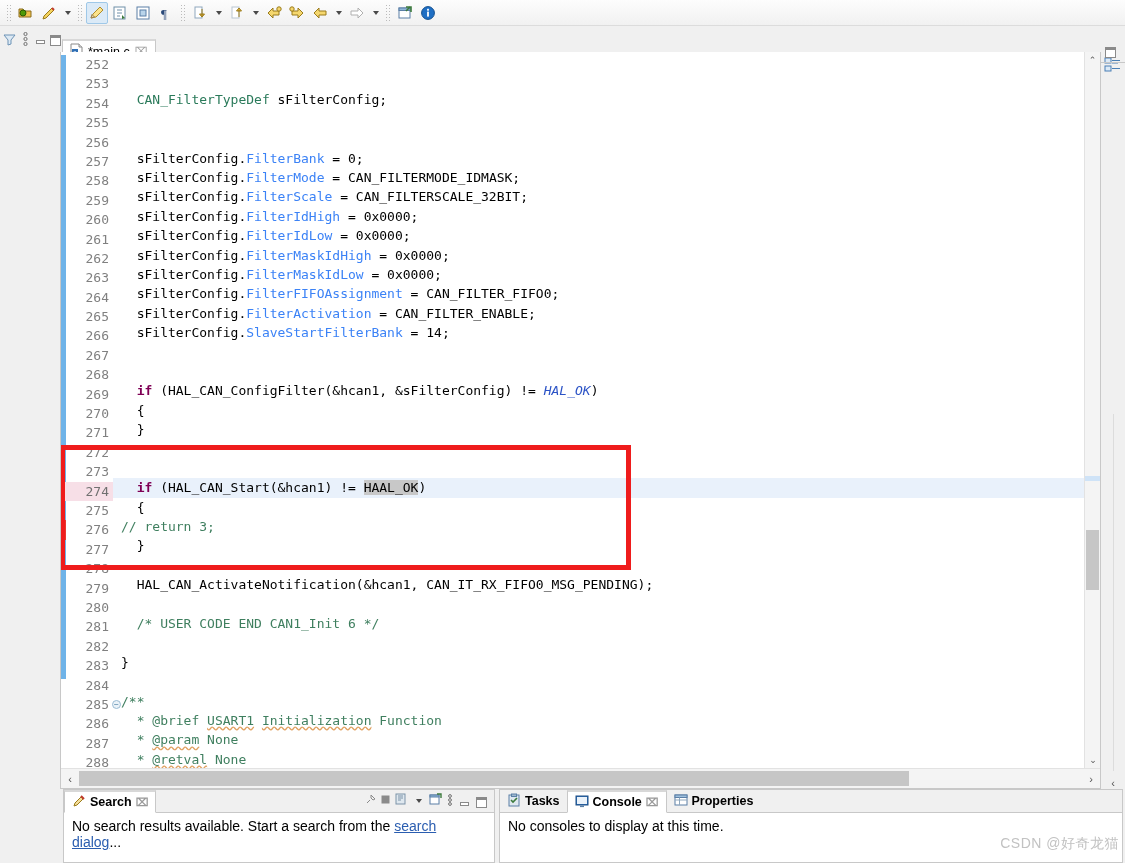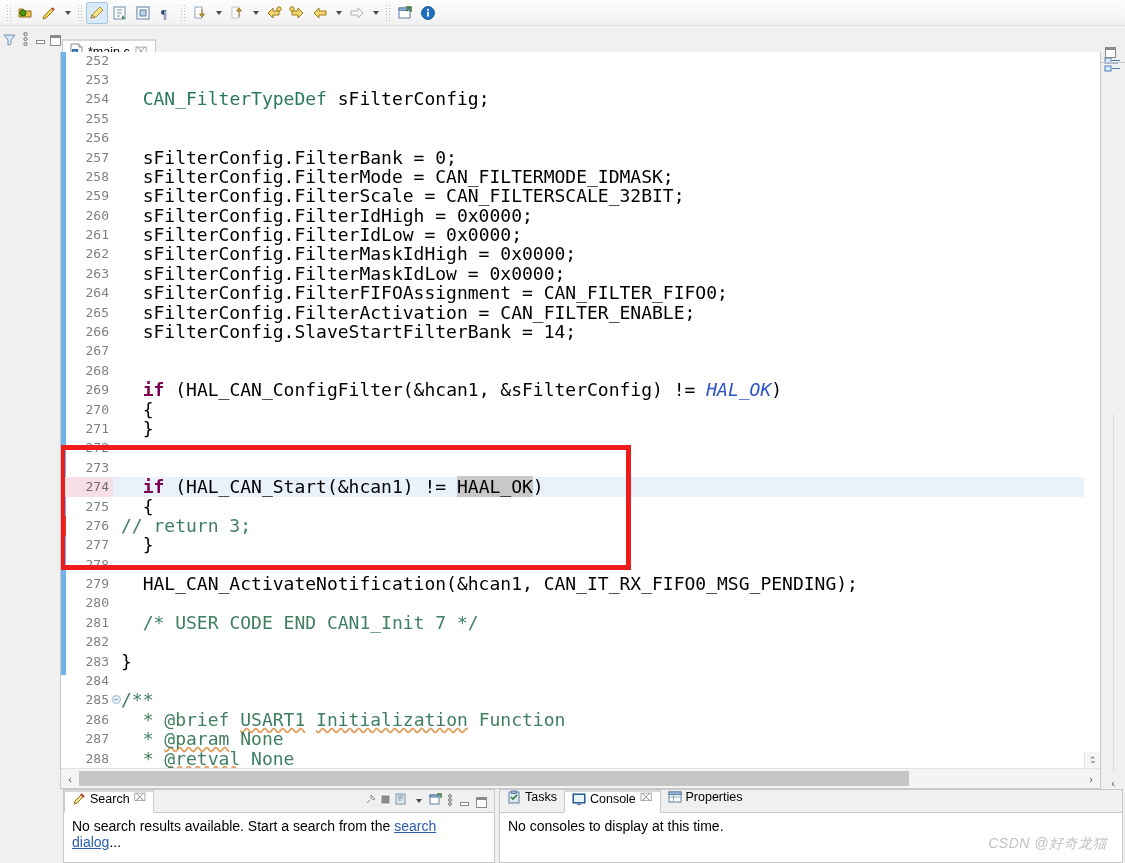--- a/index.html
+++ b/index.html
@@ -112,21 +112,21 @@
 
   .editor-wrap {
     flex: 1;
     display: flex;
     flex-direction: column;
     background: #fff;
     border: 1px solid #c8c8c8;
     border-top: none;
     position: relative;
   }
-  .editor-body { flex: 1; display: flex; overflow: hidden; position: relative; align-items: flex-end; }
+  .editor-body { flex: 1; display: flex; overflow: hidden; position: relative; }
 
   
   .gutter {
     width: 52px;
     background: #ffffff;
     position: relative;
     flex: 0 0 auto;
     padding-top: 3px;
   }
   .gline {
@@ -152,36 +152,36 @@
   .changebar {
     position: absolute;
     left: 0; width: 5px;
     background: #6fb3e8;
   }
   .changebar.red { background: #e8392f; }
 
   
   .code {
     flex: 1;
-    padding-top: 3px;
+    padding-top: 19px;
     font-family: "DejaVu Sans Mono", monospace;
-    font-size: 18px;
+    font-size: 13px;
     position: relative;
     overflow: hidden;
   }
   .cline {
     height: 19.4px;
     line-height: 19.4px;
     white-space: pre;
     padding-left: 8px;
   }
   .cline.curline { background: #e9f1fb; }
 
   .kw { color: #7f0055; font-weight: bold; }
-  .fld { color: #000000; }
+  .fld { color: #3b82f6; }
   .typ { color: #2a7a5a; }
   .cmt { color: #3f7f5f; }
   .doc { color: #3f7f5f; }
   .cst { color: #2b53c6; font-style: italic; }
   .sel { background: #c8c8c8; }
   .sp { text-decoration: underline wavy #e0a060; text-decoration-skip-ink: none; }
 
   
   .redbox {
     position: absolute;
@@ -230,24 +230,25 @@
   .bp-left { width: 432px; margin-left: 63px; }
   .bp-right { flex: 1; margin-left: 4px; margin-right: 2px; }
 
   .bp-tabs {
     height: 23px;
     display: flex; align-items: stretch;
     background: #f0f0f0;
     border-bottom: 1px solid #c8c8c8;
   }
   .btab {
-    display: flex; gap: 4px;
+    display: flex; align-items: center; gap: 4px;
     padding: 0 7px;
     font-size: 12.5px;
     background: #f0f0f0;
+    font-weight: bold;
   }
   .btab.active {
     background: #fff;
     border: 1px solid #c8c8c8;
     border-bottom-color: #fff;
     border-top: 2px solid #d8d8d8;
     margin-bottom: -1px;
   }
   .bp-toolicons {
     margin-left: auto;
@@ -257,25 +258,24 @@
   .bp-content {
     flex: 1;
     padding: 5px 8px;
     font-size: 14px;
     background: #fff;
   }
   .lnk { color: #2a5db0; text-decoration: underline; }
 
   .watermark {
     position: absolute;
-    right: 18px; bottom: 10px;
+    right: 6px; bottom: 10px;
     color: #c2c2c2;
     font-size: 14px;
     letter-spacing: 0.5px;
-    font-style: italic;
   }
   .icon { display: inline-block; vertical-align: middle; }
 </style>
 </head>
 <body>
 
 <div class="toolbar">
   <div class="tb-grip"></div>
 
   <div class="tb-btn">
@@ -499,21 +499,21 @@
             <div class="cline"><span>  }</span></div>
             <div class="cline">&nbsp;</div>
             <div class="cline">&nbsp;</div>
             <div class="cline curline"><span>  </span><span class="kw">if</span><span> (HAL_CAN_Start(&amp;hcan1) != </span><span class="sel">HAAL_OK</span><span>)</span></div>
             <div class="cline"><span>  {</span></div>
             <div class="cline"><span class="cmt">// return 3;</span></div>
             <div class="cline"><span>  }</span></div>
             <div class="cline">&nbsp;</div>
             <div class="cline"><span>  HAL_CAN_ActivateNotification(&amp;hcan1, CAN_IT_RX_FIFO0_MSG_PENDING);</span></div>
             <div class="cline">&nbsp;</div>
-            <div class="cline"><span>  </span><span class="cmt">/* USER CODE END CAN1_Init 7 */</span></div>
+            <div class="cline"><span>  </span><span class="cmt">/* USER CODE END CAN1_Init 6 */</span></div>
             <div class="cline">&nbsp;</div>
             <div class="cline"><span>}</span></div>
             <div class="cline">&nbsp;</div>
             <div class="cline"><span class="doc">/**</span></div>
             <div class="cline"><span class="doc">  * @brief </span><span class="doc sp">USART1</span><span class="doc"> </span><span class="doc sp">Initialization</span><span class="doc"> Function</span></div>
             <div class="cline"><span class="doc">  * </span><span class="doc sp">@param</span><span class="doc"> None</span></div>
             <div class="cline"><span class="doc">  * </span><span class="doc sp">@retval</span><span class="doc"> None</span></div>
           </div>
       </div>
 

